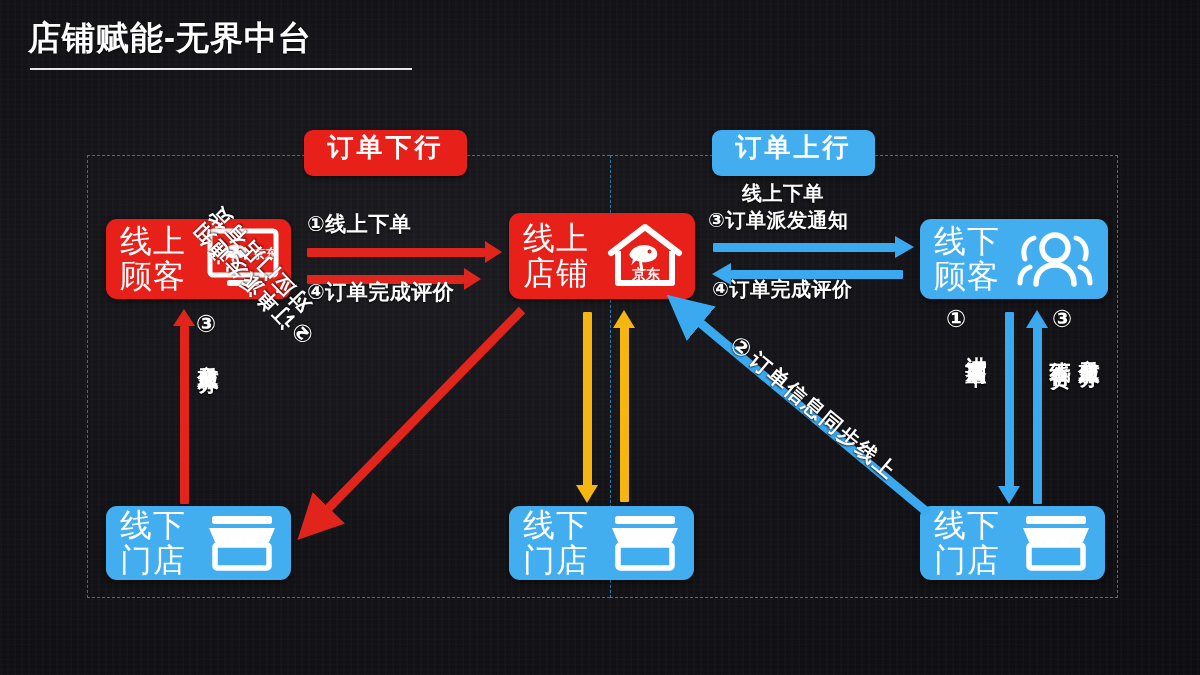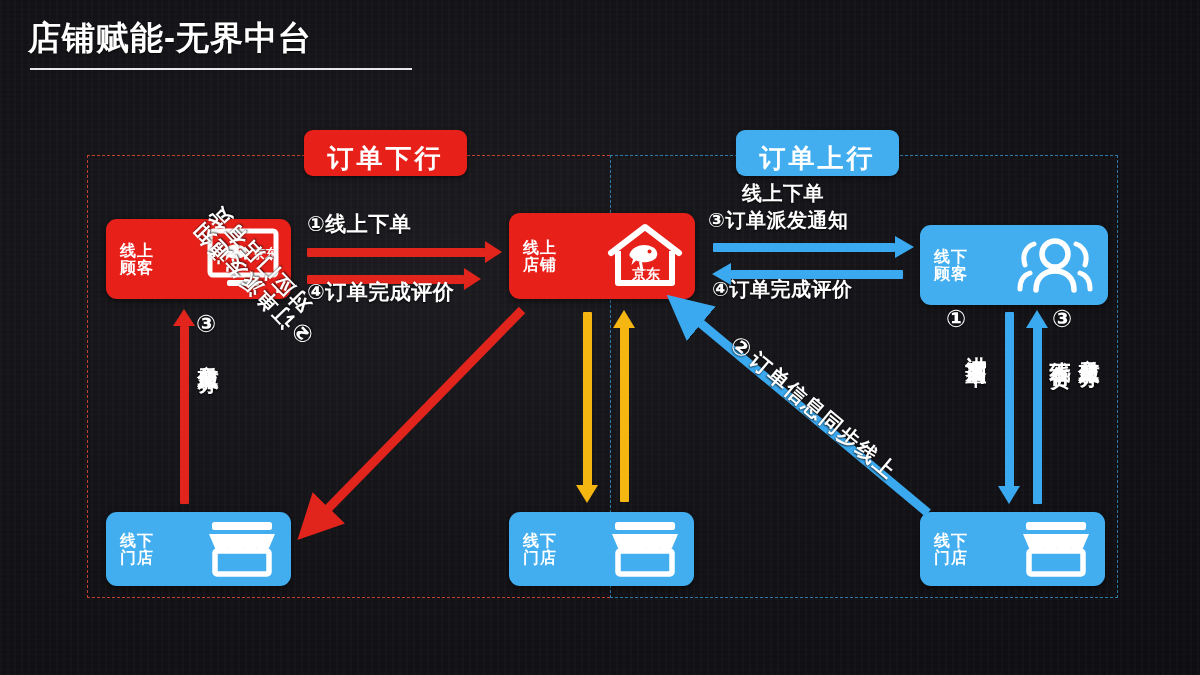--- a/index.html
+++ b/index.html
@@ -52,59 +52,59 @@
   }
   #region-right {
     left: 610px; top: 155px; width: 508px; height: 443px;
     border: 1.5px dashed #2e79a8;
     border-left: 1.5px dashed #2e79a8;
   }
   
   .pill {
     position: absolute;
     display: flex;
-    align-items: flex-end;
+    align-items: flex-start;
     justify-content: center;
     border-radius: 9px;
     font-size: 26px;
     font-weight: bold;
     color: #fff;
     letter-spacing: 3px;
     box-shadow: 0 2px 5px rgba(0,0,0,.45);
   }
   #pill-down { left: 304px; top: 130px; width: 163px; height: 46px; background: #e8201a; }
-  #pill-up   { left: 712px; top: 130px; width: 163px; height: 46px; background: #42aef0; margin-left: 24px; }
+  #pill-up   { left: 712px; top: 130px; width: 163px; height: 46px; background: #42aef0; }
   
   .box {
     position: absolute;
     display: flex;
     align-items: center;
     border-radius: 11px;
     box-shadow: 0 2px 6px rgba(0,0,0,.5);
     box-sizing: border-box;
     padding: 0 10px 0 14px;
   }
   .box .bx-label {
-    font-size: 16px;
-    font-weight: bold;
+    font-size: 32px;
+    font-weight: normal;
     line-height: 1.08;
     color: #fff;
     letter-spacing: 1px;
     white-space: pre-line;
     text-align: center;
   }
   .box .bx-icon {
     margin-left: auto;
     display: flex;
     align-items: center;
     justify-content: center;
     text-align: right;
   }
   .red  { background: #e8201a; }
-  .blue { background: #42aef0; margin-top: 6px; }
+  .blue { background: #42aef0; }
 
   #box-online-customer { left: 106px; top: 219px; width: 185px; height: 80px; }
   #box-online-shop     { left: 509px; top: 213px; width: 186px; height: 86px; }
   #box-offline-customer{ left: 920px; top: 219px; width: 188px; height: 80px; }
   #box-offline-store-l { left: 106px; top: 506px; width: 185px; height: 74px; }
   #box-offline-store-c { left: 509px; top: 506px; width: 185px; height: 74px; }
   #box-offline-store-r { left: 920px; top: 506px; width: 185px; height: 74px; }
 
   
   .harrow { position: absolute; height: 0; }

